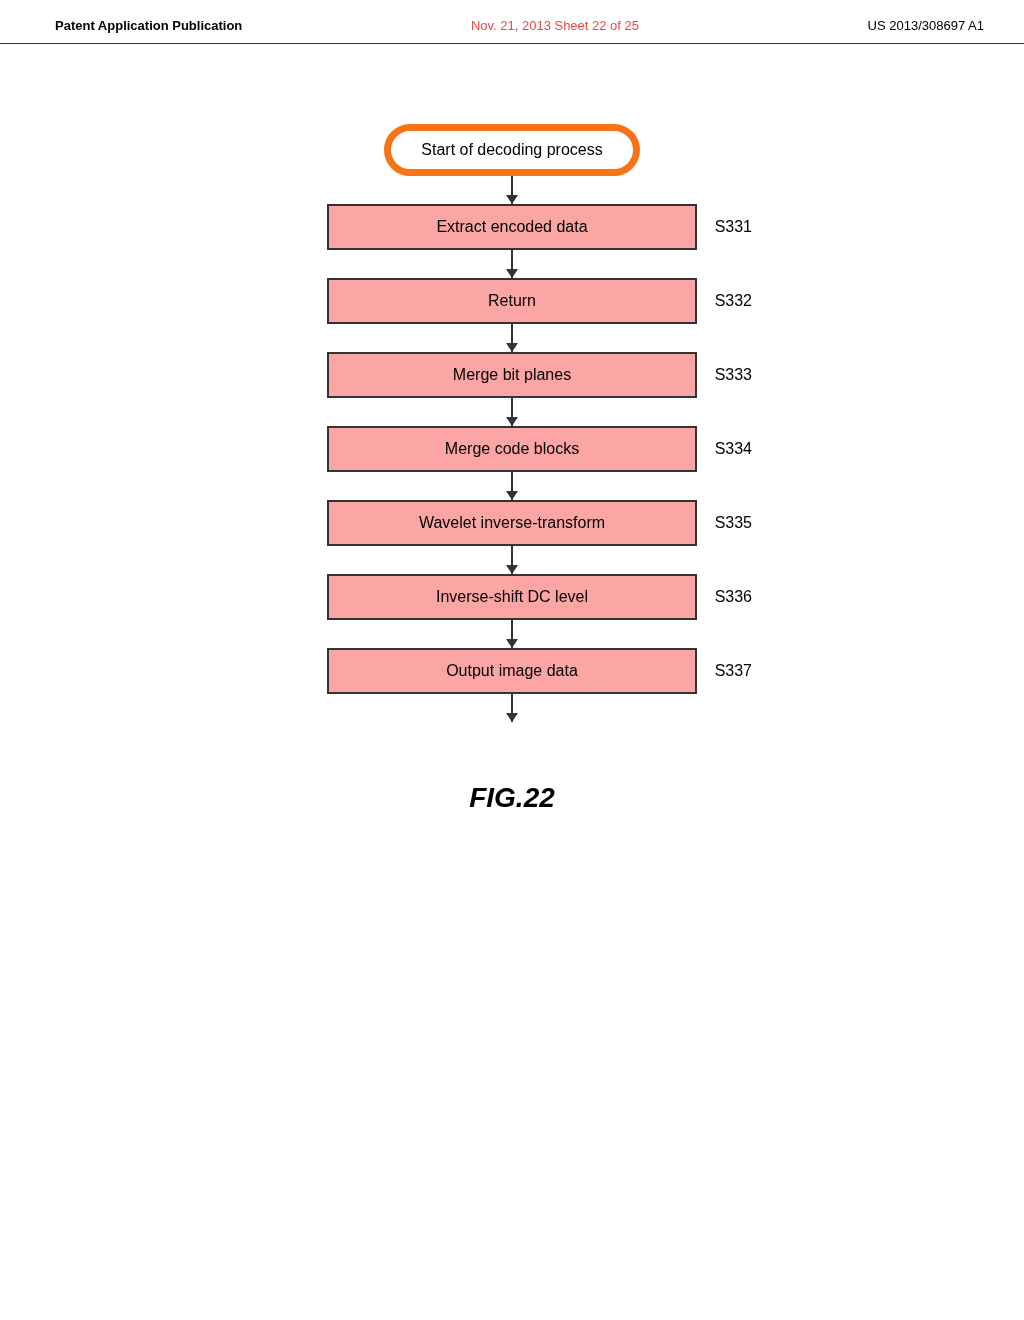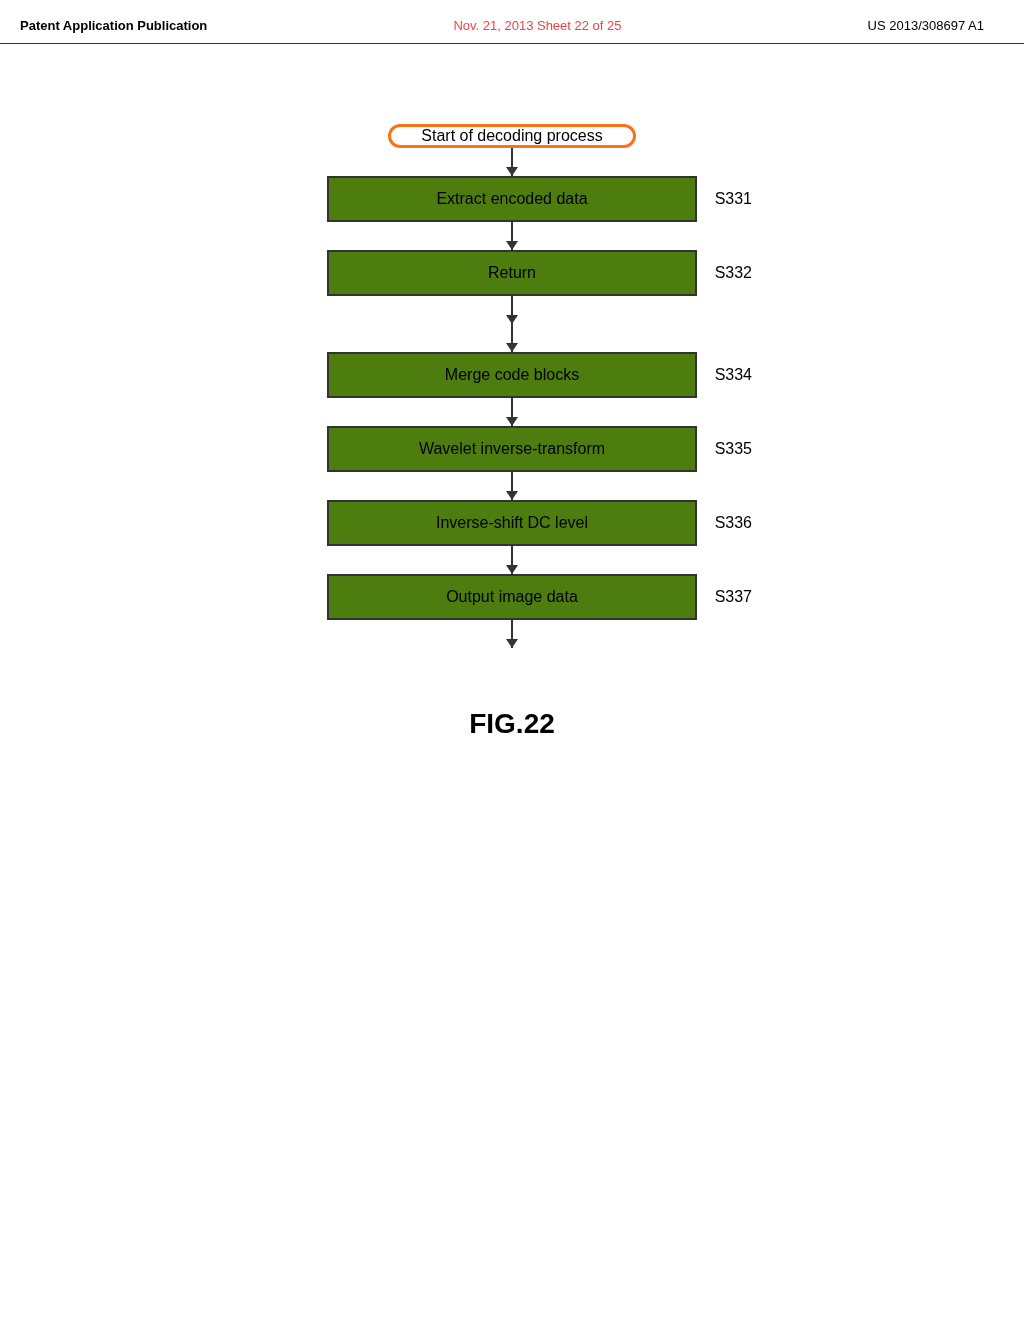--- a/index.html
+++ b/index.html
@@ -14,21 +14,21 @@
       background: #ffffff;
       font-family: Arial, sans-serif;
       position: relative;
       overflow: hidden;
     }
 
     .header {
       display: flex;
       justify-content: space-between;
       align-items: center;
-      padding: 18px 40px 10px 20px;
+      padding: 18px 40px 10px 55px;
       border-bottom: 1px solid #333;
     }
 
     .header-left {
       font-size: 13px;
       font-weight: bold;
       color: #000;
     }
 
     .header-center {
@@ -49,42 +49,42 @@
     }
 
     .flowchart {
       display: flex;
       flex-direction: column;
       align-items: center;
       gap: 0;
     }
 
     .start-end-shape {
-      border: 3px solid #f97316;
+      border: 7px solid #f97316;
       border-radius: 30px;
-      padding: 0 30px;
+      padding: 10px 30px;
       font-size: 16px;
       color: #000;
       background: #fff;
       min-width: 220px;
       text-align: right;
     }
 
     .process-row {
       display: flex;
       align-items: center;
       position: relative;
     }
 
     .process-box {
       border: 2px solid #333;
       padding: 12px 20px;
       font-size: 16px;
       color: #000;
-      background: #4d7c0f;
+      background: #fca5a5;
       width: 370px;
       text-align: center;
     }
 
     .step-label {
       font-size: 16px;
       color: #000;
       margin-left: 10px;
       position: absolute;
       right: -55px;
@@ -111,20 +111,21 @@
       border-left: 6px solid transparent;
       border-right: 6px solid transparent;
       border-top: 9px solid #333;
     }
 
     .figure-caption {
       margin-top: 60px;
       font-size: 28px;
       font-weight: bold;
       color: #000;
+      font-style: italic;
     }
   </style>
 </head>
 <body>
 
 <div class="header">
   <span class="header-left">Patent Application Publication</span>
   <span class="header-center">Nov. 21, 2013   Sheet 22 of 25</span>
   <span class="header-right">US 2013/308697 A1</span>
 </div>
@@ -147,20 +148,26 @@
 
     <div class="process-row">
       <div class="process-box">
         <span>Return</span>
       </div>
       <span class="step-label">S332</span>
     </div>
 
     <div class="arrow"></div>
 
+    <div class="process-row">
+      <div class="process-box">
+        <span>Merge bit planes</span>
+      </div>
+      <span class="step-label">S333</span>
+    </div>
 
     <div class="arrow"></div>
 
     <div class="process-row">
       <div class="process-box">
         <span>Merge code blocks</span>
       </div>
       <span class="step-label">S334</span>
     </div>
 

